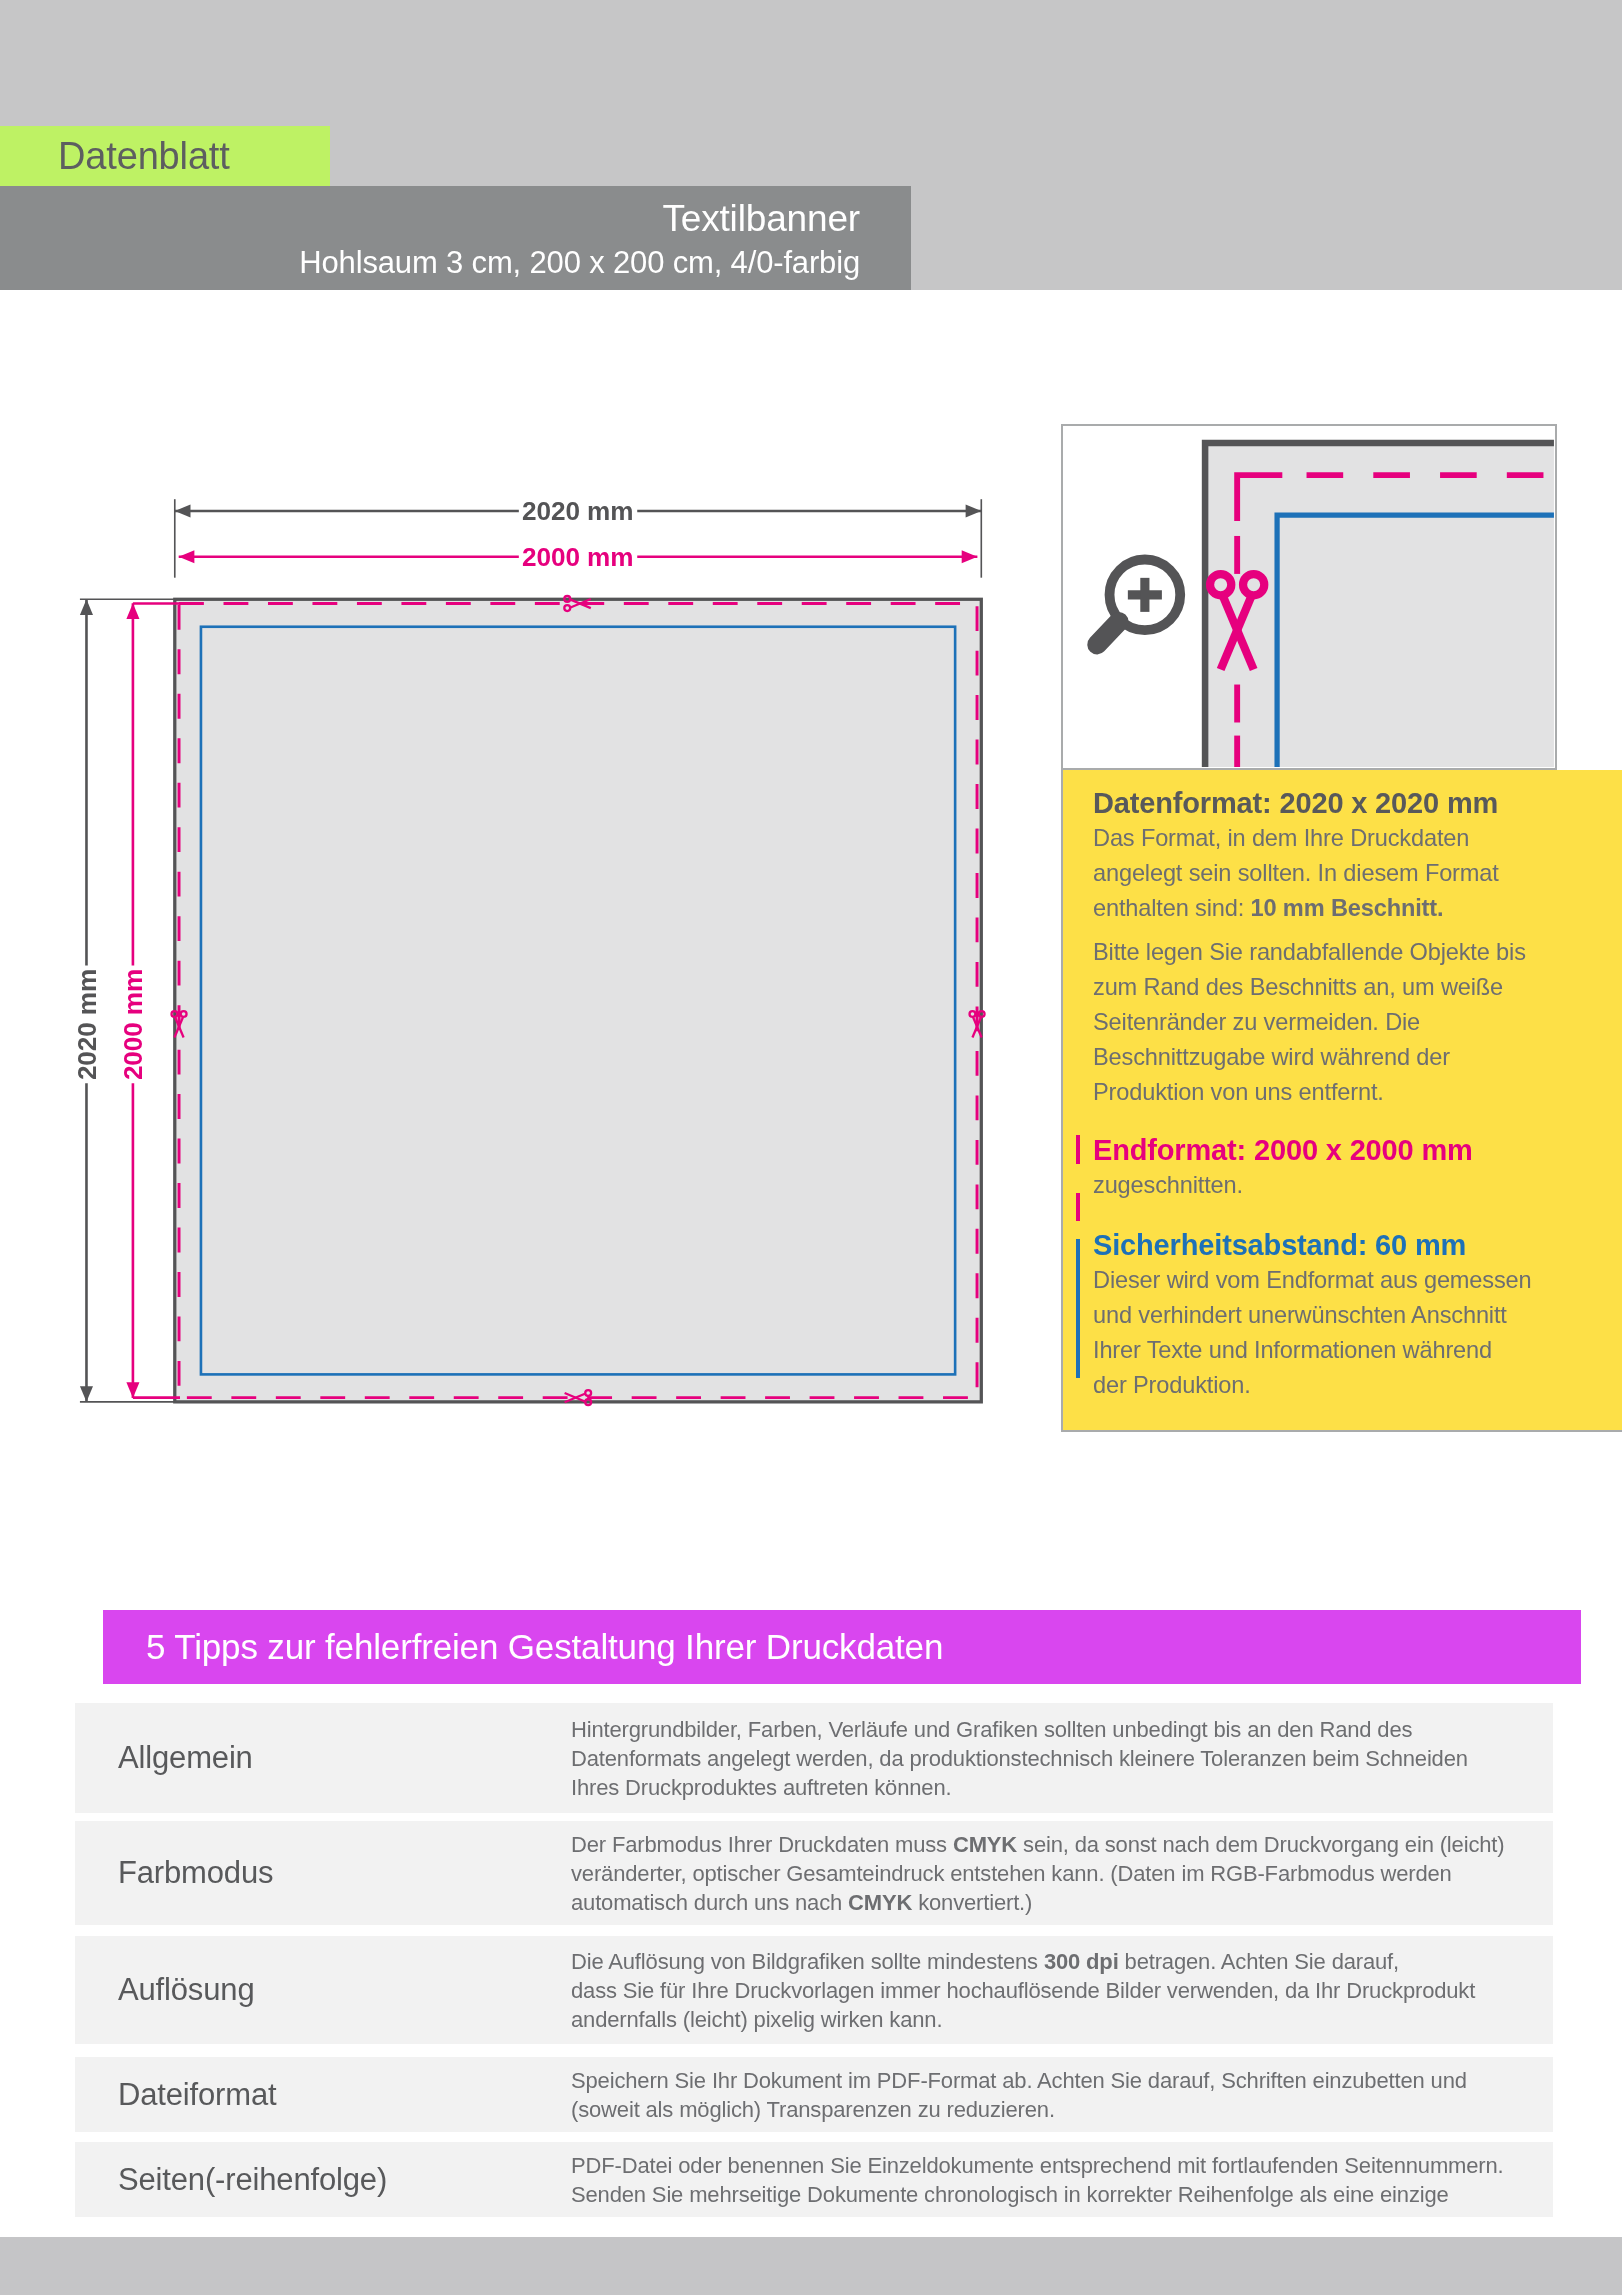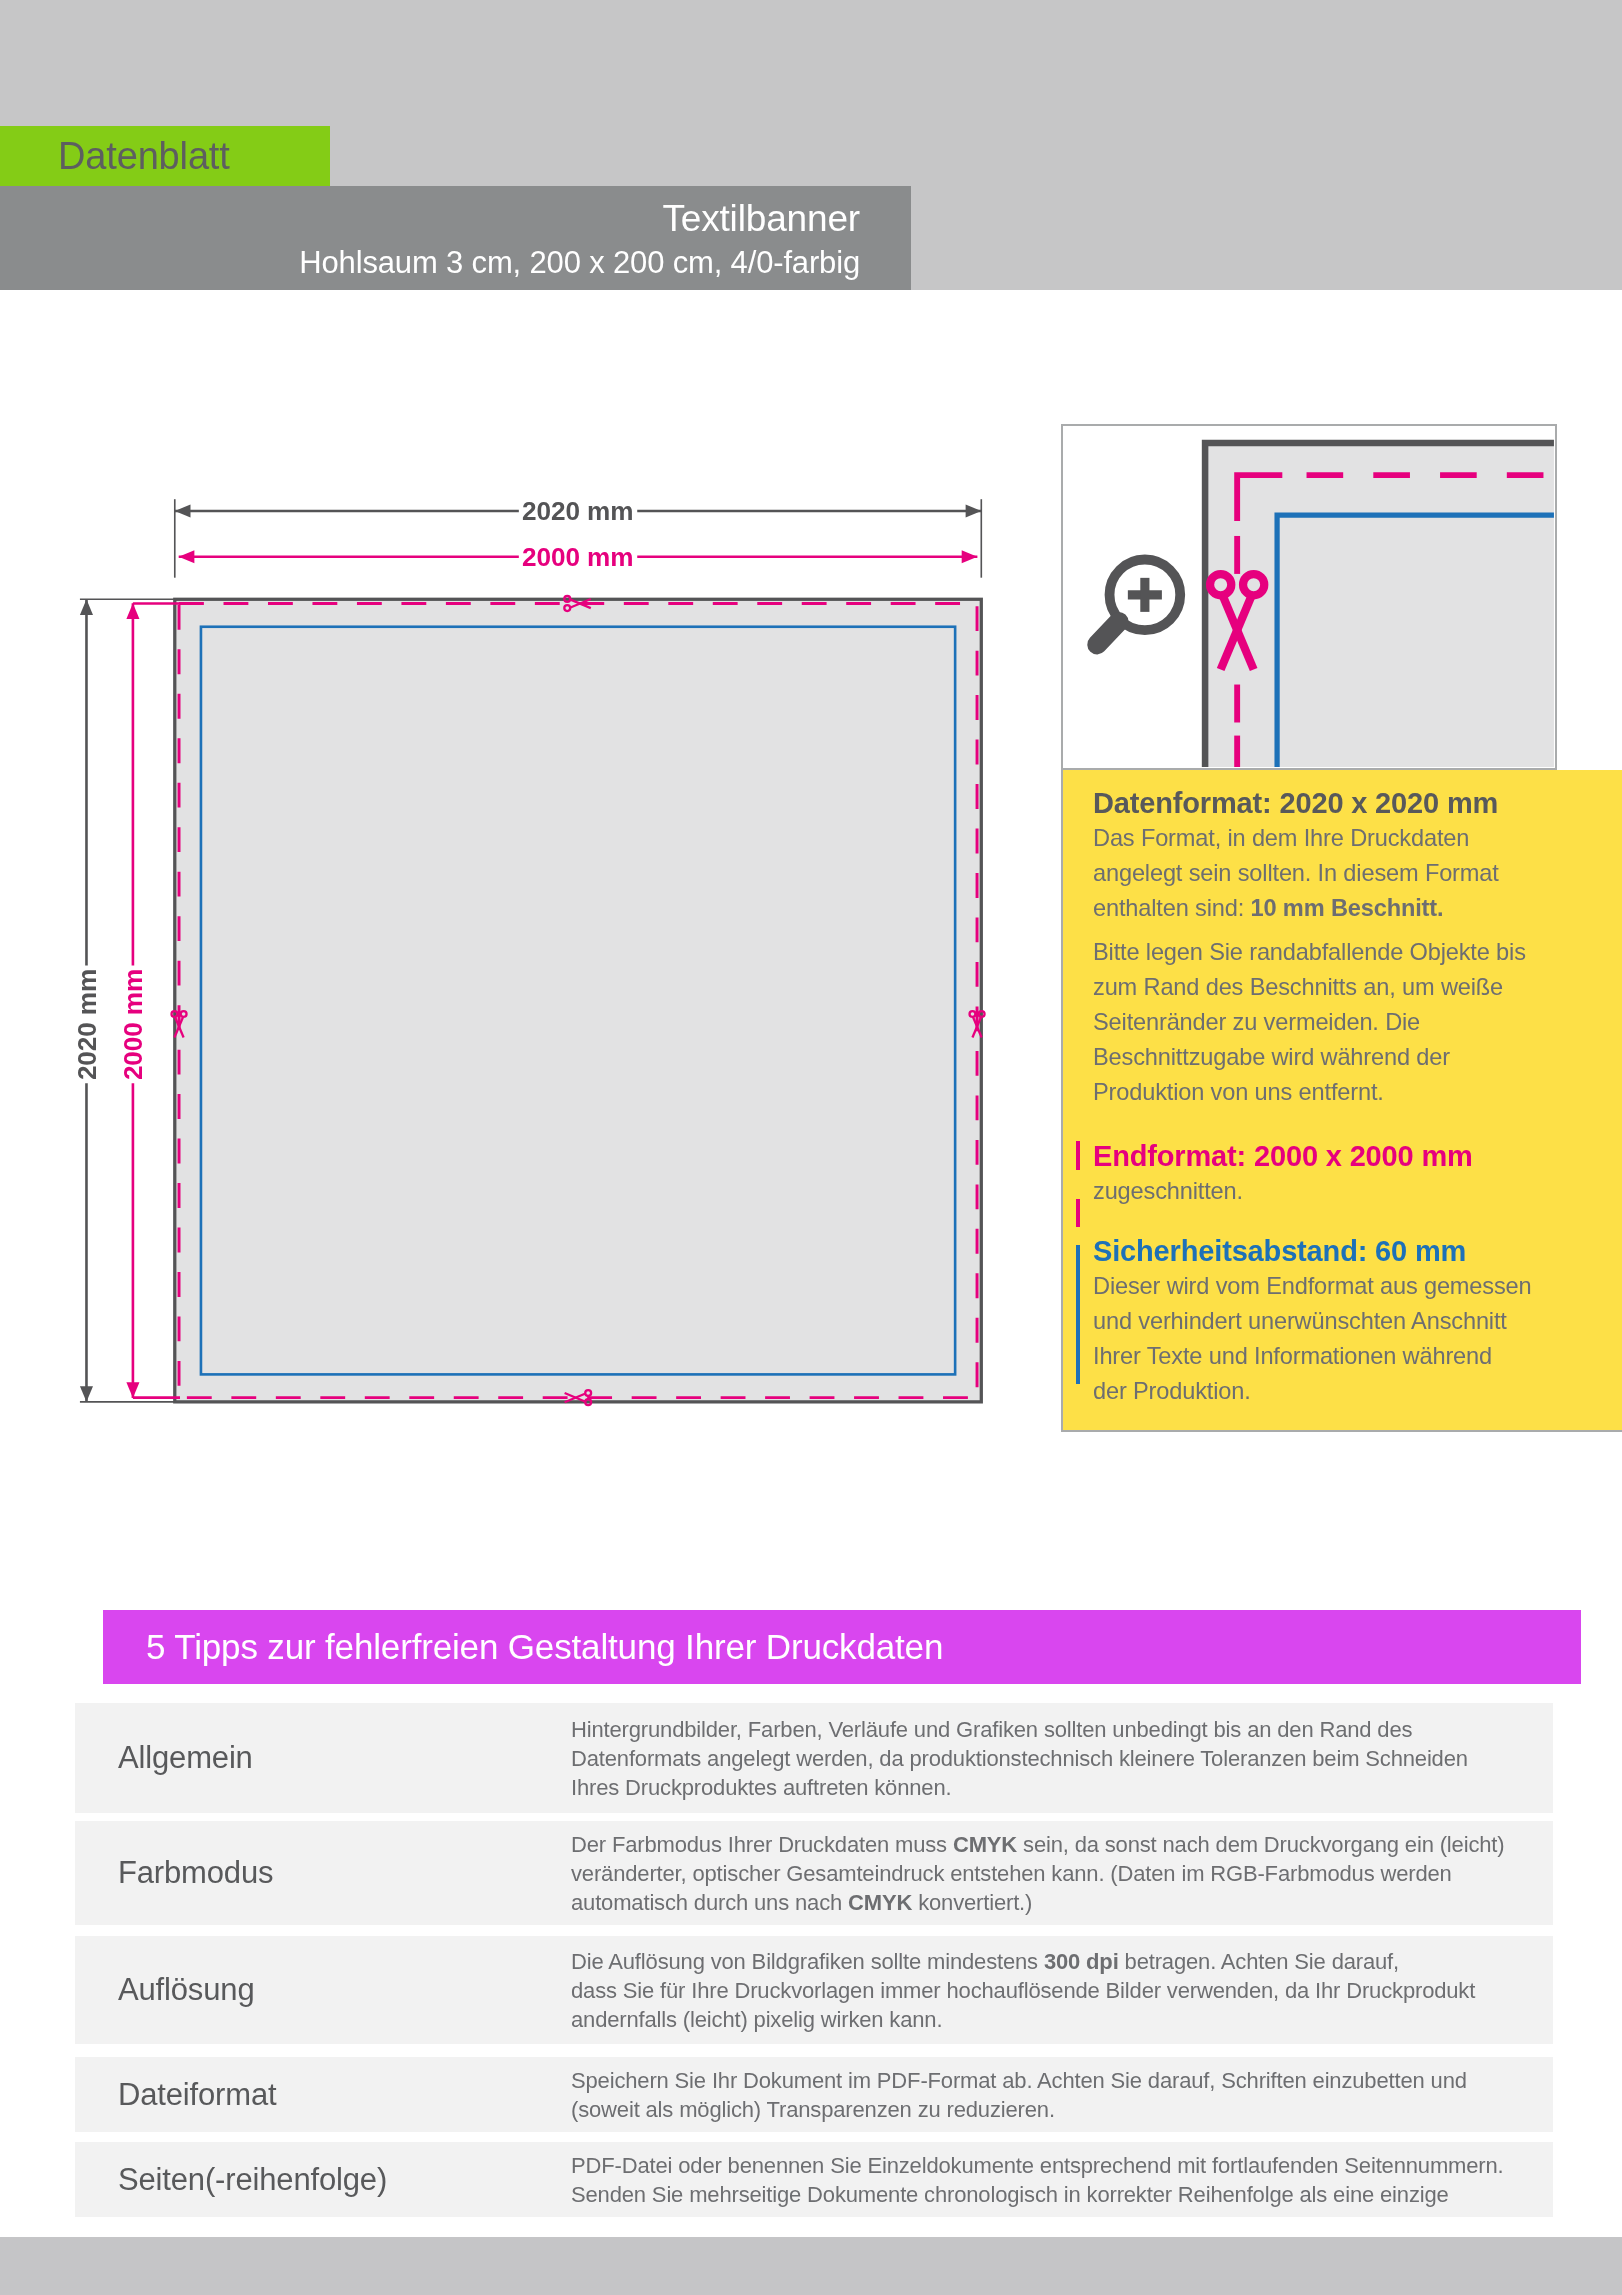--- a/index.html
+++ b/index.html
@@ -2,21 +2,21 @@
 <html style="font-size:10.5px"><head>
 <meta charset="utf-8">
 <style>
   html,body{margin:0;padding:0;background:#fff;}
   .page{
     position:relative;width:1623px;height:2295px;background:#ffffff;
     font-family:"Liberation Sans",sans-serif;overflow:hidden;letter-spacing:-0.015em;
   }
   
   .top-band{position:absolute;left:0;top:0;width:1623px;height:290px;background:#c6c6c7;}
-  .datenblatt-box{position:absolute;left:0;top:126px;width:330px;height:60px;background:#84cc16;}
+  .datenblatt-box{position:absolute;left:0;top:126px;width:330px;height:60px;background:#bef264;}
   .datenblatt-box span{position:absolute;left:58px;top:50%;transform:translateY(-50%);font-size:38px;color:#5d5e60;}
   .title-banner{
     position:absolute;left:0;top:186px;width:911px;height:104px;background:#8a8c8d;color:#fff;
     box-sizing:border-box;padding-right:51px;display:flex;flex-direction:column;justify-content:center;align-items:flex-end;
   }
   .banner-title{font-size:37px;line-height:48px;}
   .banner-subtitle{font-size:31px;line-height:39px;margin-left:21px;}
   
   .diagram-svg{position:absolute;left:59px;top:478px;}
   
@@ -29,21 +29,21 @@
   }
   .info-panel h3{margin:0;font-size:29px;line-height:36px;font-weight:bold;}
   .h-dark{color:#58595b;}
   .h-magenta{color:#e6007e;}
   .h-blue{color:#1d71b8;}
   .rich{font-size:23.6px;line-height:35px;}
   .rich .line{white-space:nowrap;}
   .b{font-weight:bold;}
   .note{margin-top:8.5px;}
   .block{position:relative;}
-  .block-endformat{margin-top:29px;}
+  .block-endformat{margin-top:23px;}
   .block-safety{margin-top:25.5px;}
   .block h3{line-height:35px;}
   .rule{position:absolute;left:-17px;width:3.9px;}
   .rule-dashed{top:2.6px;height:86px;background:repeating-linear-gradient(to bottom,#e6007e 0 29px,transparent 29px 58px);}
   .rule-blue{top:10.5px;height:139px;background:#1d71b8;}
   
   .tips-bar{
     position:absolute;left:75px;top:1610px;width:1478px;height:74px;background:#d946ef;
     color:#fff;font-size:35px;line-height:74px;box-sizing:border-box;padding-left:43px;white-space:nowrap;margin-left:28px;
   }

